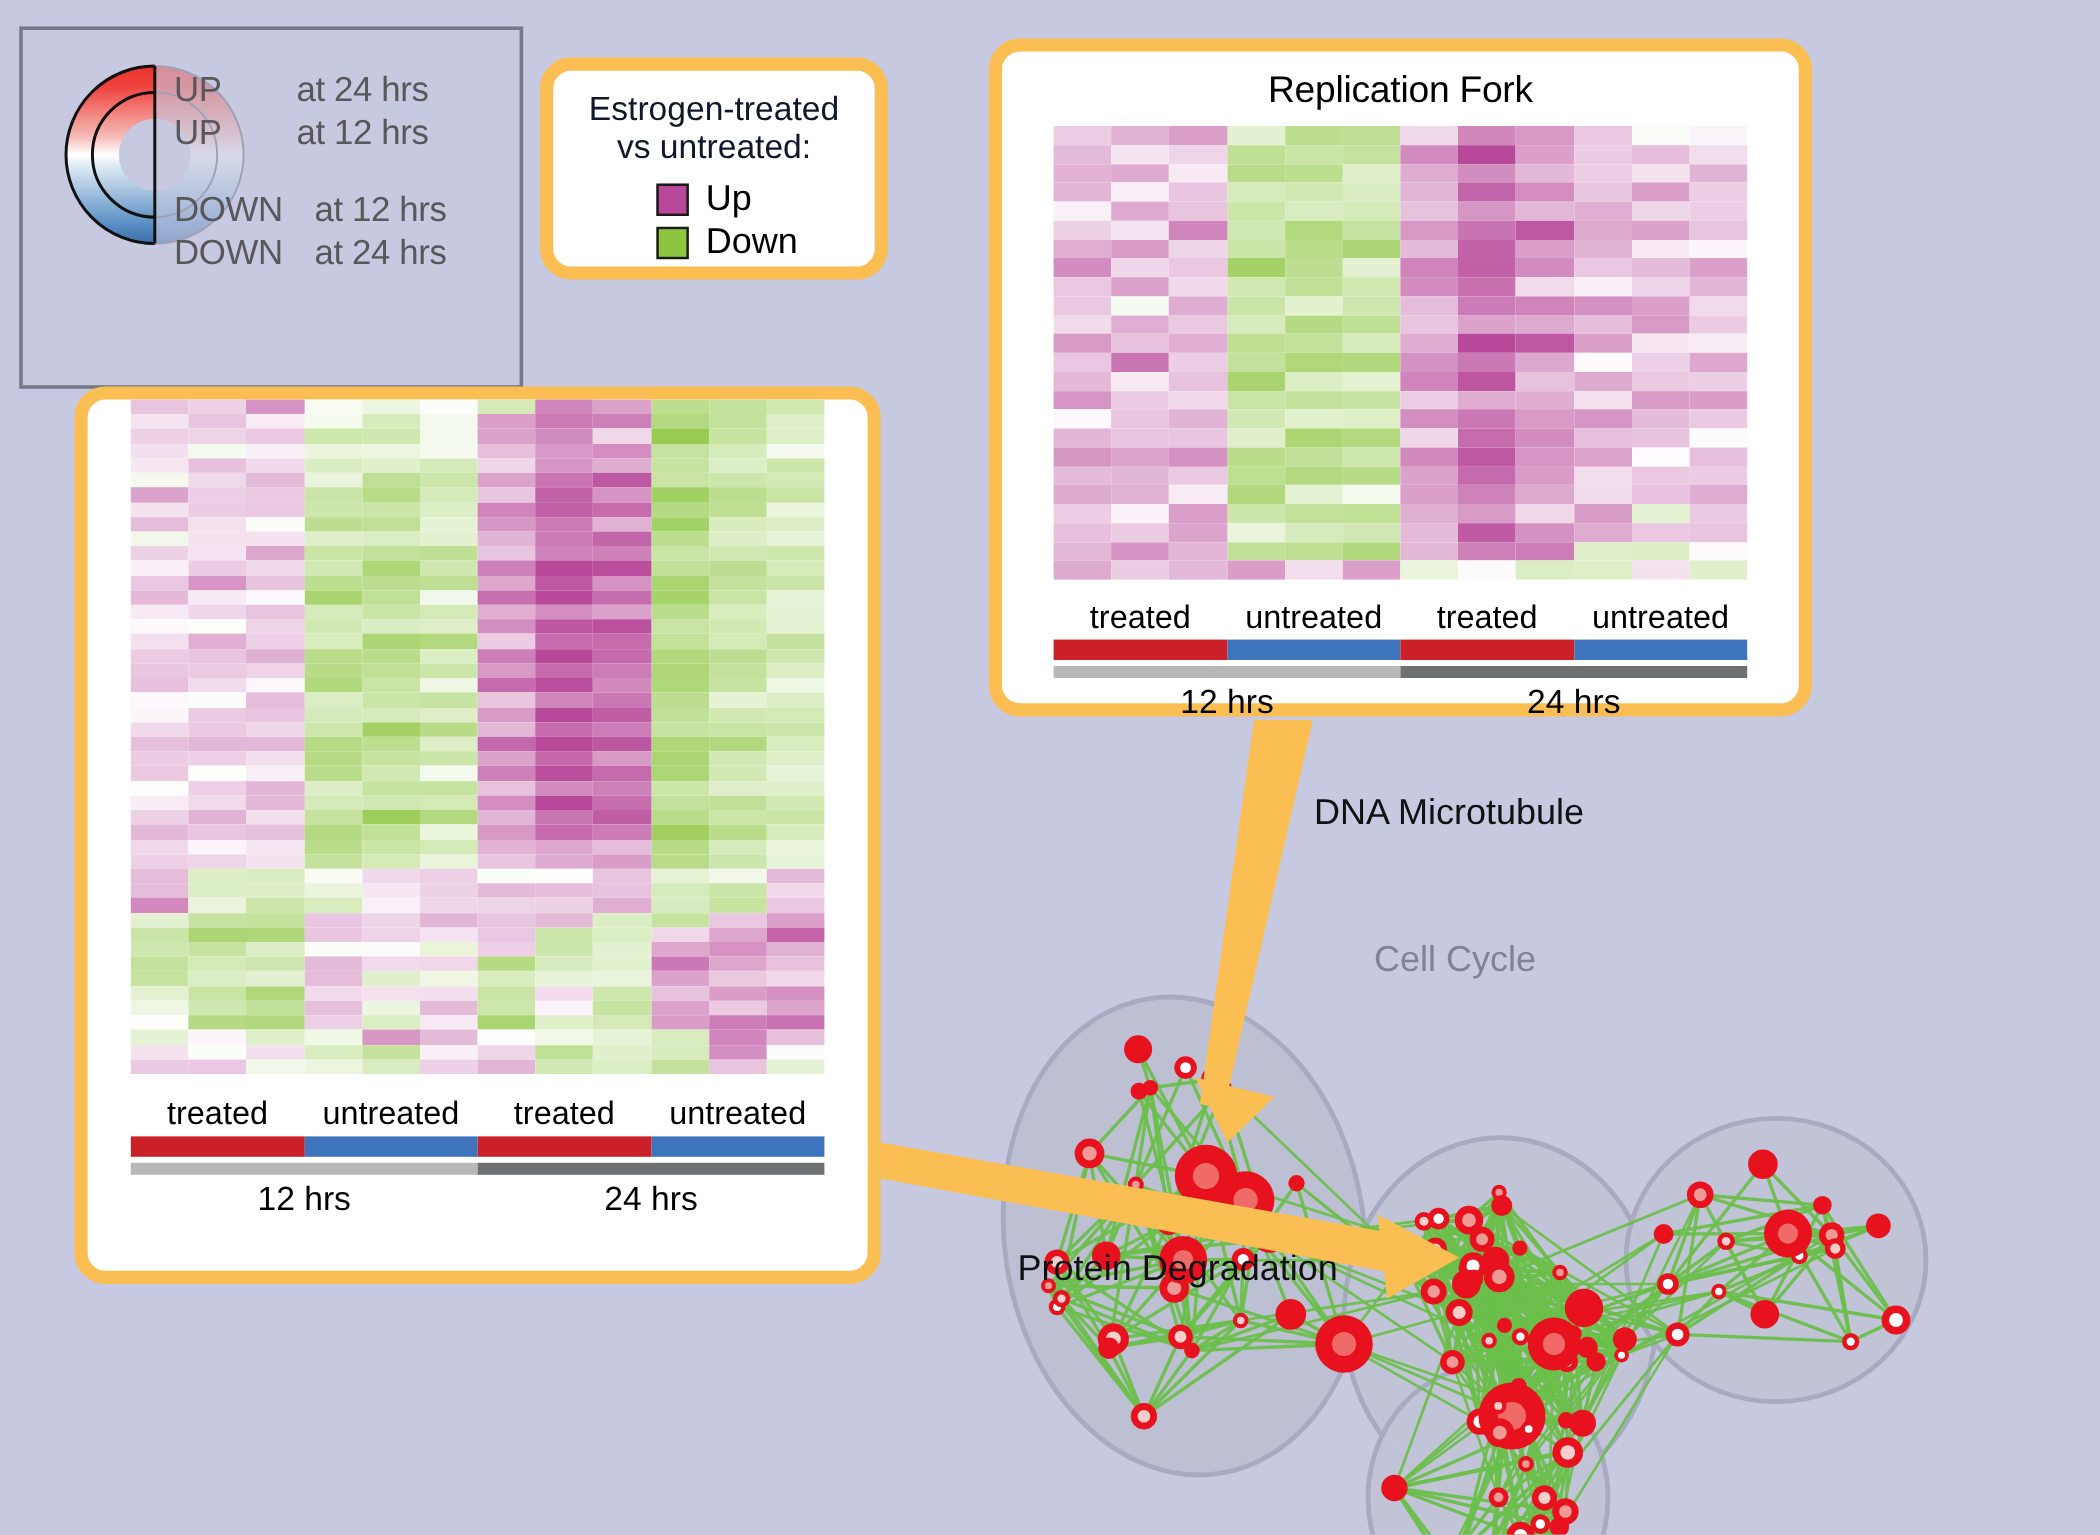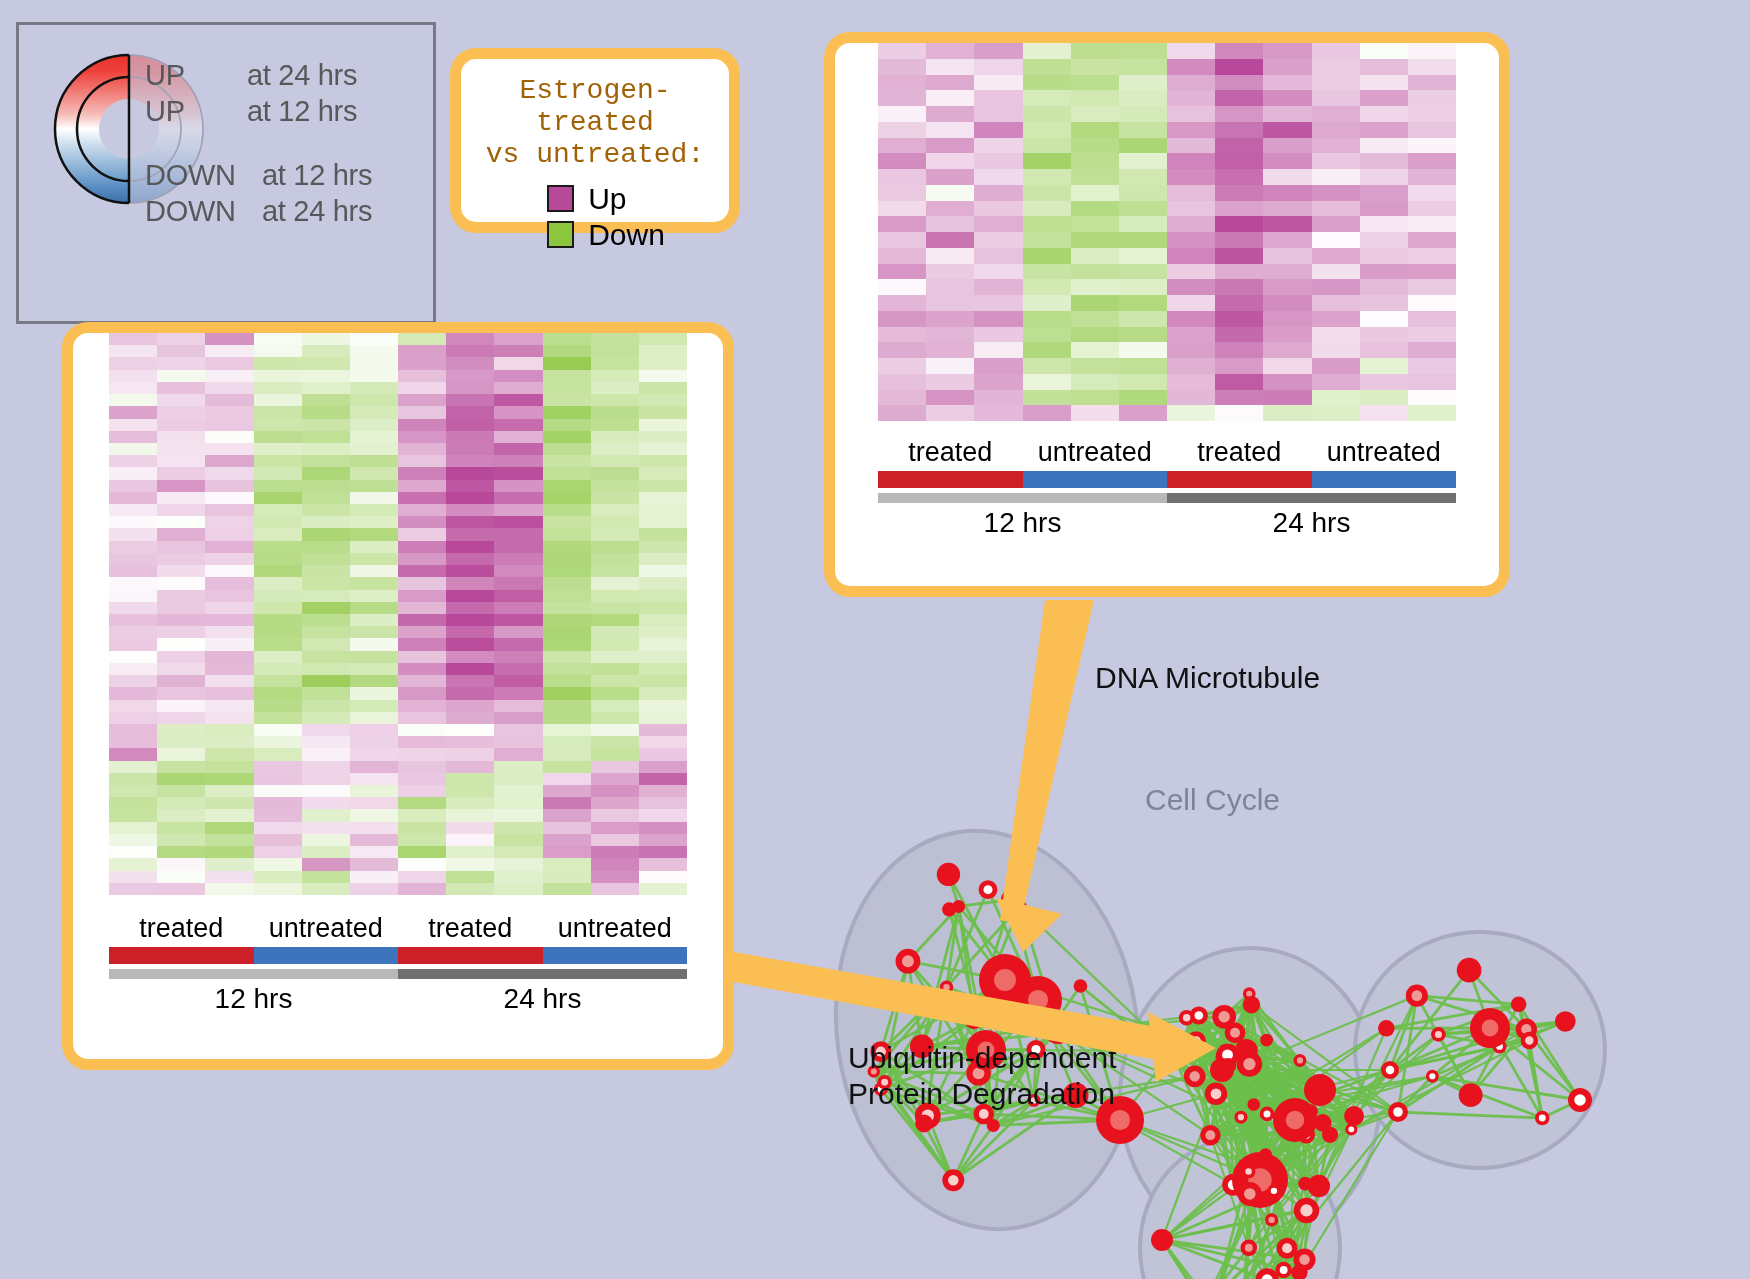--- a/index.html
+++ b/index.html
@@ -38,21 +38,21 @@
     white-space:nowrap;
   }
   .legend-foot{
     position:absolute;left:0;right:0;top:200px;
     text-align:center;color:#58585a;font-size:29px;line-height:1.22;
   }
 
   
   #key-card{left:450px;top:48px;width:290px;height:185px;}
   #key-card .inner{padding:16px 0 0 0;text-align:center;}
-  .key-title{font-size:28px;color:#a16207;line-height:1.15;font-family:Liberation Mono, monospace;}
+  .key-title{font-size:28px;color:#0f172a;line-height:1.15;}
   .key-rows{margin-top:8px;display:inline-block;text-align:left;}
   .key-row{display:flex;align-items:center;gap:14px;margin:2px 0 2px 22px;}
   .sw{width:27px;height:27px;border:2.5px solid #1a1a1a;box-sizing:border-box;}
   .key-lbl{font-size:30px;color:#000;}
 
   
   .panel-title{
     text-align:center;font-size:31px;color:#000;
     margin:14px 0 12px 0;font-weight:400;letter-spacing:-0.2px;
   }
@@ -163,20 +163,21 @@
         </div>
         <div class="key-row">
           <span class="sw" id="sw-down" style="background: rgb(140, 198, 63);"></span>
           <span class="key-lbl">Down</span>
         </div>
       </div>
     </div>
   </div>
 
   <div class="orange-card" id="rep-panel">
+    <div class="panel-title">Replication Fork</div>
     <div class="hm-grid" id="hm-replication" style="width: 578px; height: 378px; grid-template-columns: repeat(12, 1fr); grid-template-rows: repeat(24, 1fr); margin: 0px auto;">
         <i class="hm-cell" style="background: rgb(236, 206, 228);"></i>
         <i class="hm-cell" style="background: rgb(225, 177, 212);"></i>
         <i class="hm-cell" style="background: rgb(217, 158, 201);"></i>
         <i class="hm-cell" style="background: rgb(227, 241, 208);"></i>
         <i class="hm-cell" style="background: rgb(189, 222, 145);"></i>
         <i class="hm-cell" style="background: rgb(190, 223, 147);"></i>
         <i class="hm-cell" style="background: rgb(240, 217, 234);"></i>
         <i class="hm-cell" style="background: rgb(208, 135, 188);"></i>
         <i class="hm-cell" style="background: rgb(215, 152, 198);"></i>
@@ -1804,21 +1805,20 @@
         <circle cx="790" cy="500" r="5.76" fill="#ffffff"></circle>
       </svg>
 
     <div class="net-label dark" id="lbl-dna" style="left: 305px; top: 60px;">
       <div>DNA Microtubule</div>
     </div>
     <div class="net-label grey" id="lbl-cc" style="left: 355px; top: 182px;">
       <div>Cell Cycle</div>
     </div>
     <div class="net-label dark" id="lbl-ub" style="left: 58px; top: 440px;">
-      <div>Ubiquitin-dependent</div>
       <div>Protein Degradation</div>
     </div>
   </div>
 
   <svg id="arrows" viewBox="0 0 1750 1279" width="1750" height="1279">
 
     <path d="M1045 600 L1094 600 L1020 924 L1000 920 Z" fill="#fbbe53"></path>
     <path d="M996 898 L1062 914 L1023 952 Z" fill="#fbbe53"></path>
 
     <path d="M734 952 L1174 1030 L1168 1062 L734 982 Z" fill="#fbbe53"></path>

